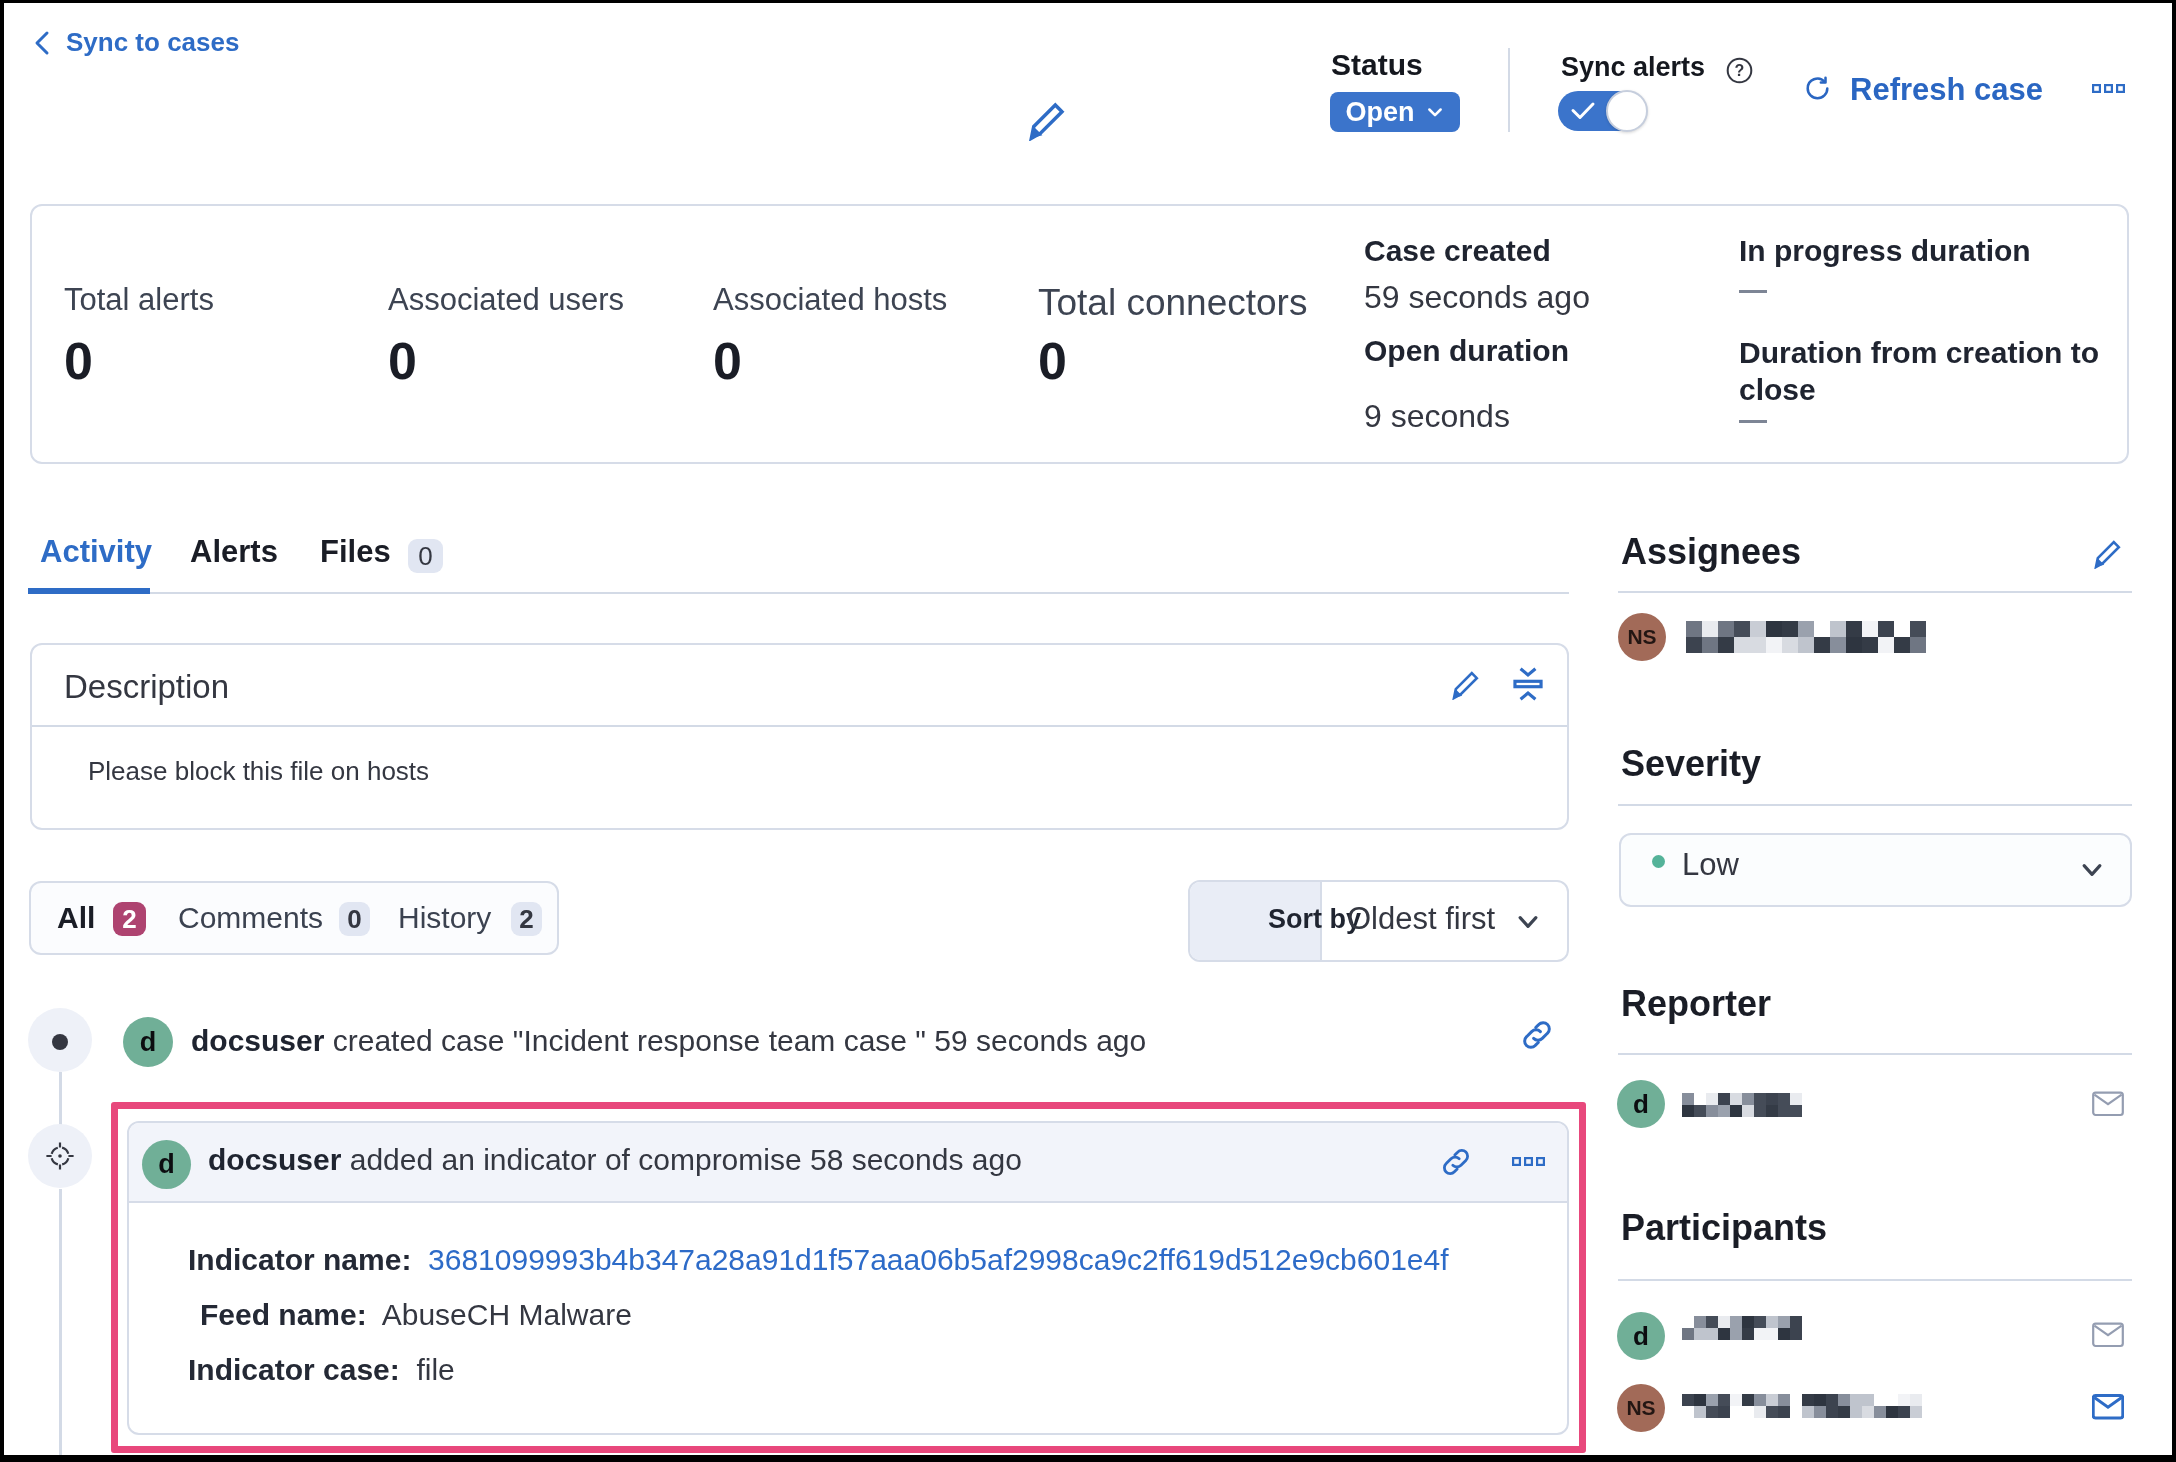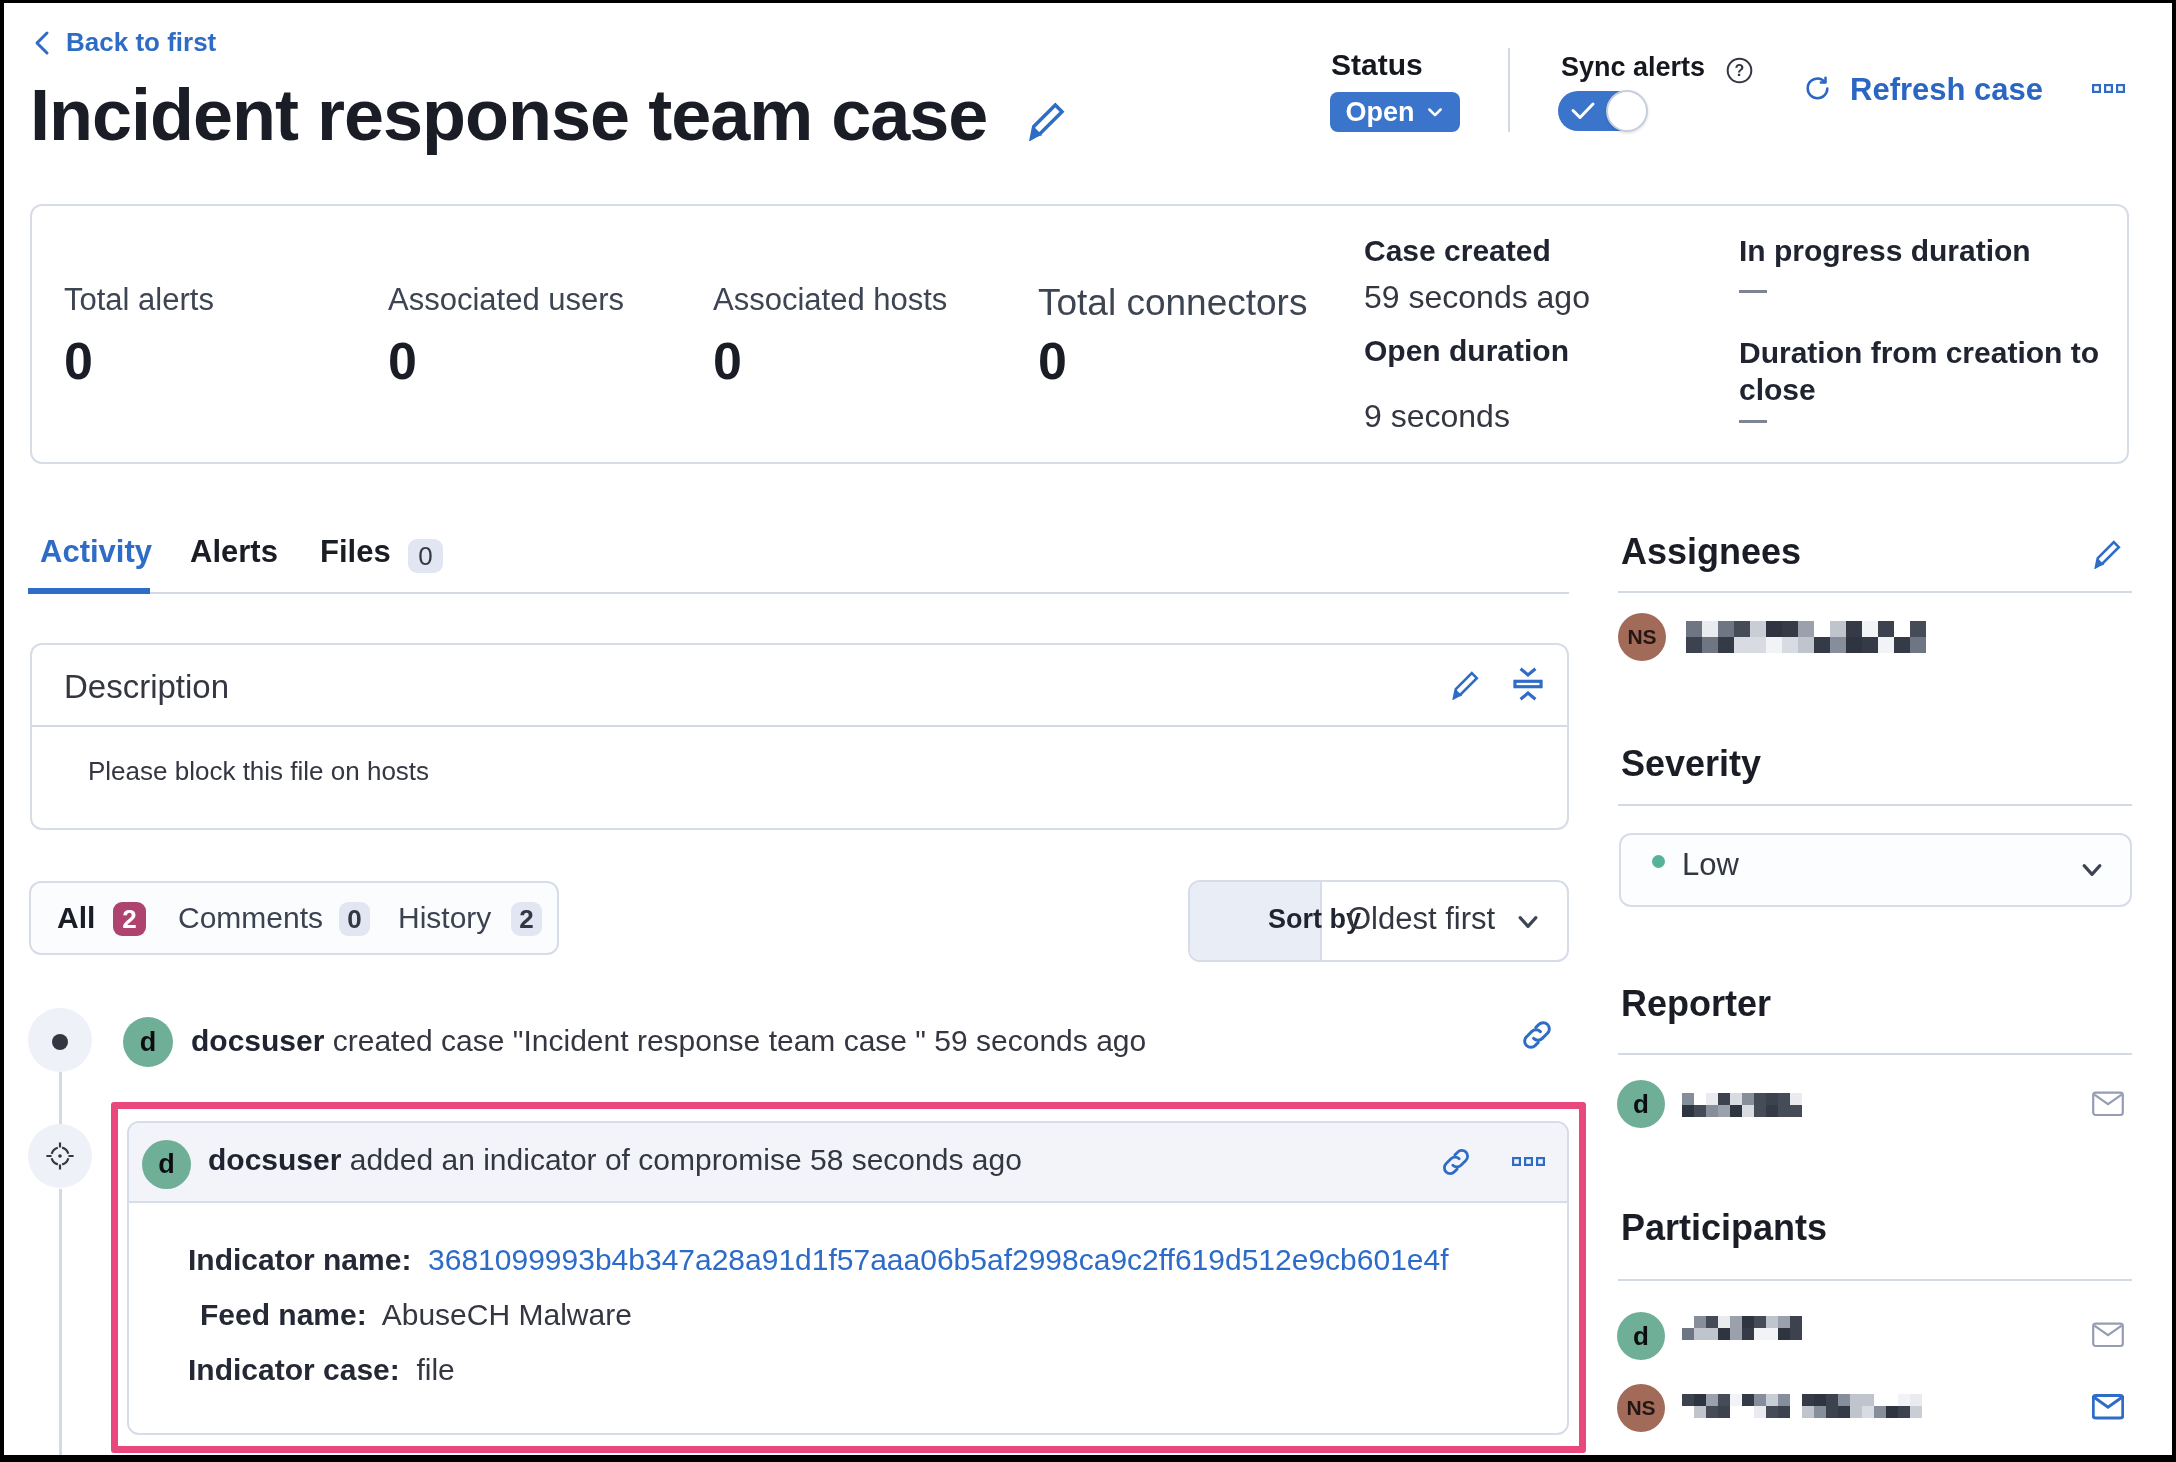--- a/index.html
+++ b/index.html
@@ -16,24 +16,23 @@
 .badge { display:inline-block; text-align:center; border-radius:9px; }
 </style>
 </head>
 <body>
 <div id="page">
 
   <div class="abs" style="left:32px;top:27px;display:flex;align-items:center;gap:12px;">
     <svg width="22" height="26" viewBox="0 0 22 26" fill="none" stroke="#2e6cc6" stroke-width="3" stroke-linecap="round" stroke-linejoin="round">
         <path d="M15 3L5 13l10 10"></path>
       </svg>
-    <span style="font-size:26px;font-weight:700;color:#2e6cc6;">Back to first</span>
-  </div>
-
-  <div class="abs" style="left:30px;top:74px;font-size:72px;font-weight:700;color:#1a1d26;letter-spacing:-1px;">Incident response team case</div>
+    <span style="font-size:26px;font-weight:700;color:#2e6cc6;">Sync to cases</span>
+  </div>
+
   <svg class="abs" style="left:1026px;top:98px;" width="43" height="43" viewBox="0 0 16 16">
       <path fill="none" stroke="#2e6cc6" stroke-width="1.3" d="M10.9 2.6l2.5 2.5M2.9 10.6l8-8 2.5 2.5-8 8L2 15z"></path>
       <path fill="#2e6cc6" d="M3.1 10.9L2 15l4.1-1.1z"></path>
     </svg>
 
   <div class="abs" style="left:1331px;top:48px;font-size:30px;font-weight:700;color:#15181f;">Status</div>
   <div class="abs" style="left:1330px;top:92px;width:130px;height:40px;background:#3b74cb;border-radius:8px;color:#fff;display:flex;align-items:center;justify-content:center;gap:10px;">
     <span style="font-size:27px;font-weight:700;">Open</span>
     <svg width="20" height="20" viewBox="0 0 16 16" fill="none" stroke="#fff" stroke-width="2" stroke-linecap="round" stroke-linejoin="round">
         <path d="M3.5 6l4.5 4.5L12.5 6"></path>

